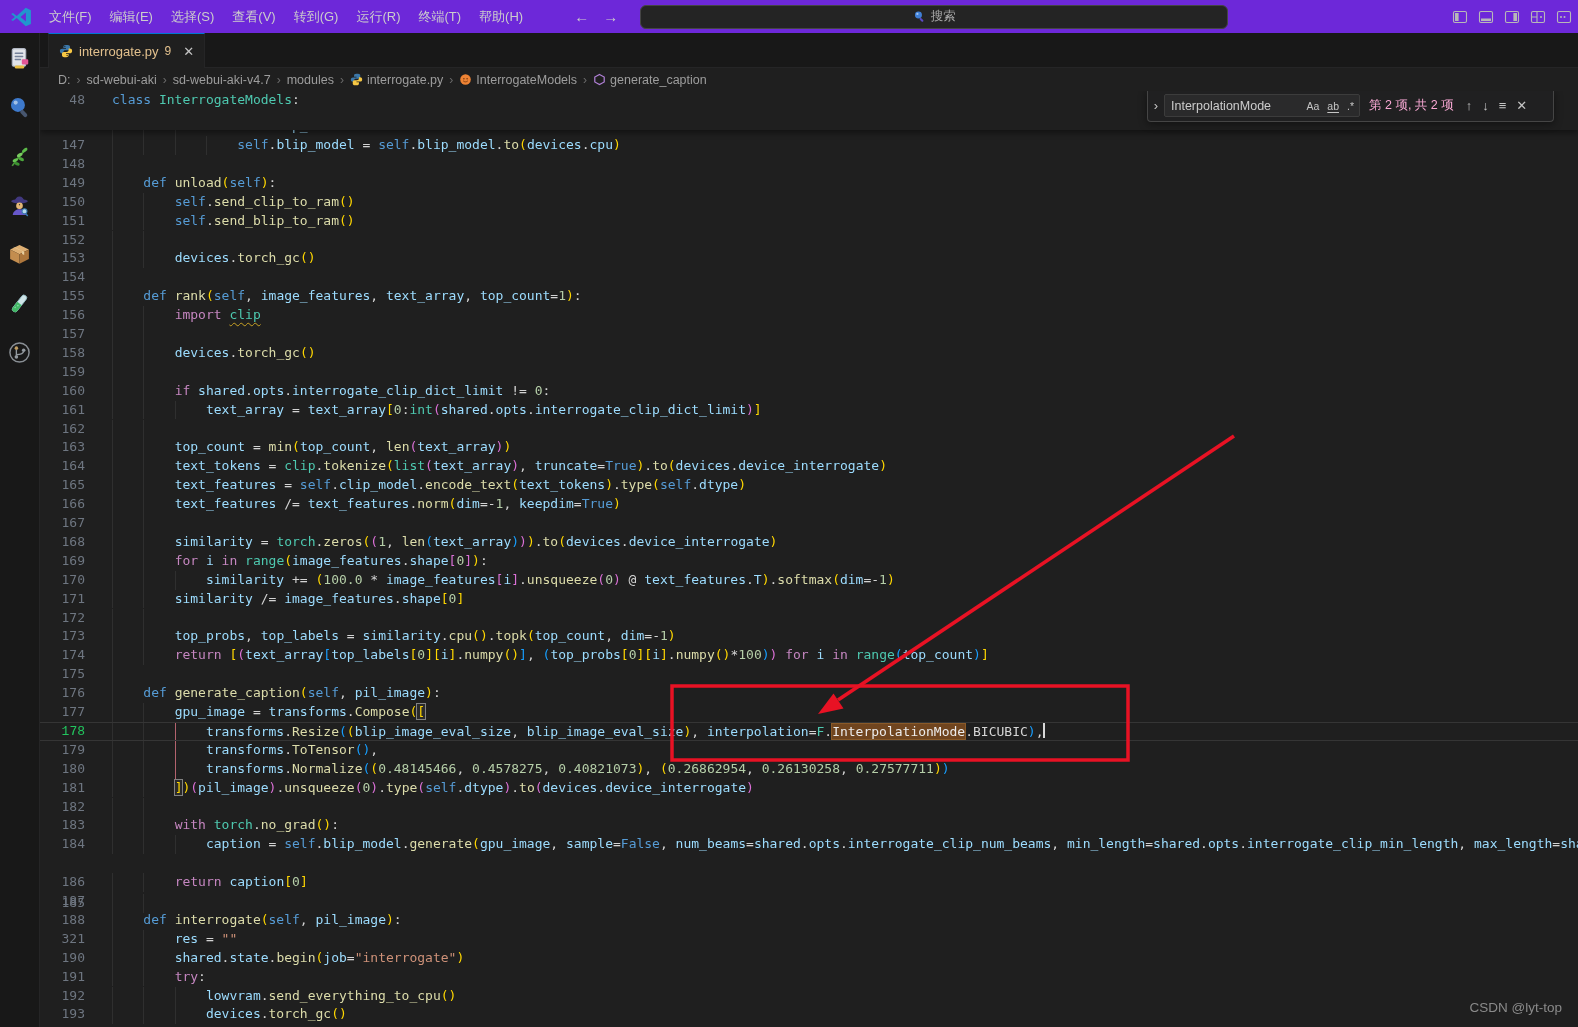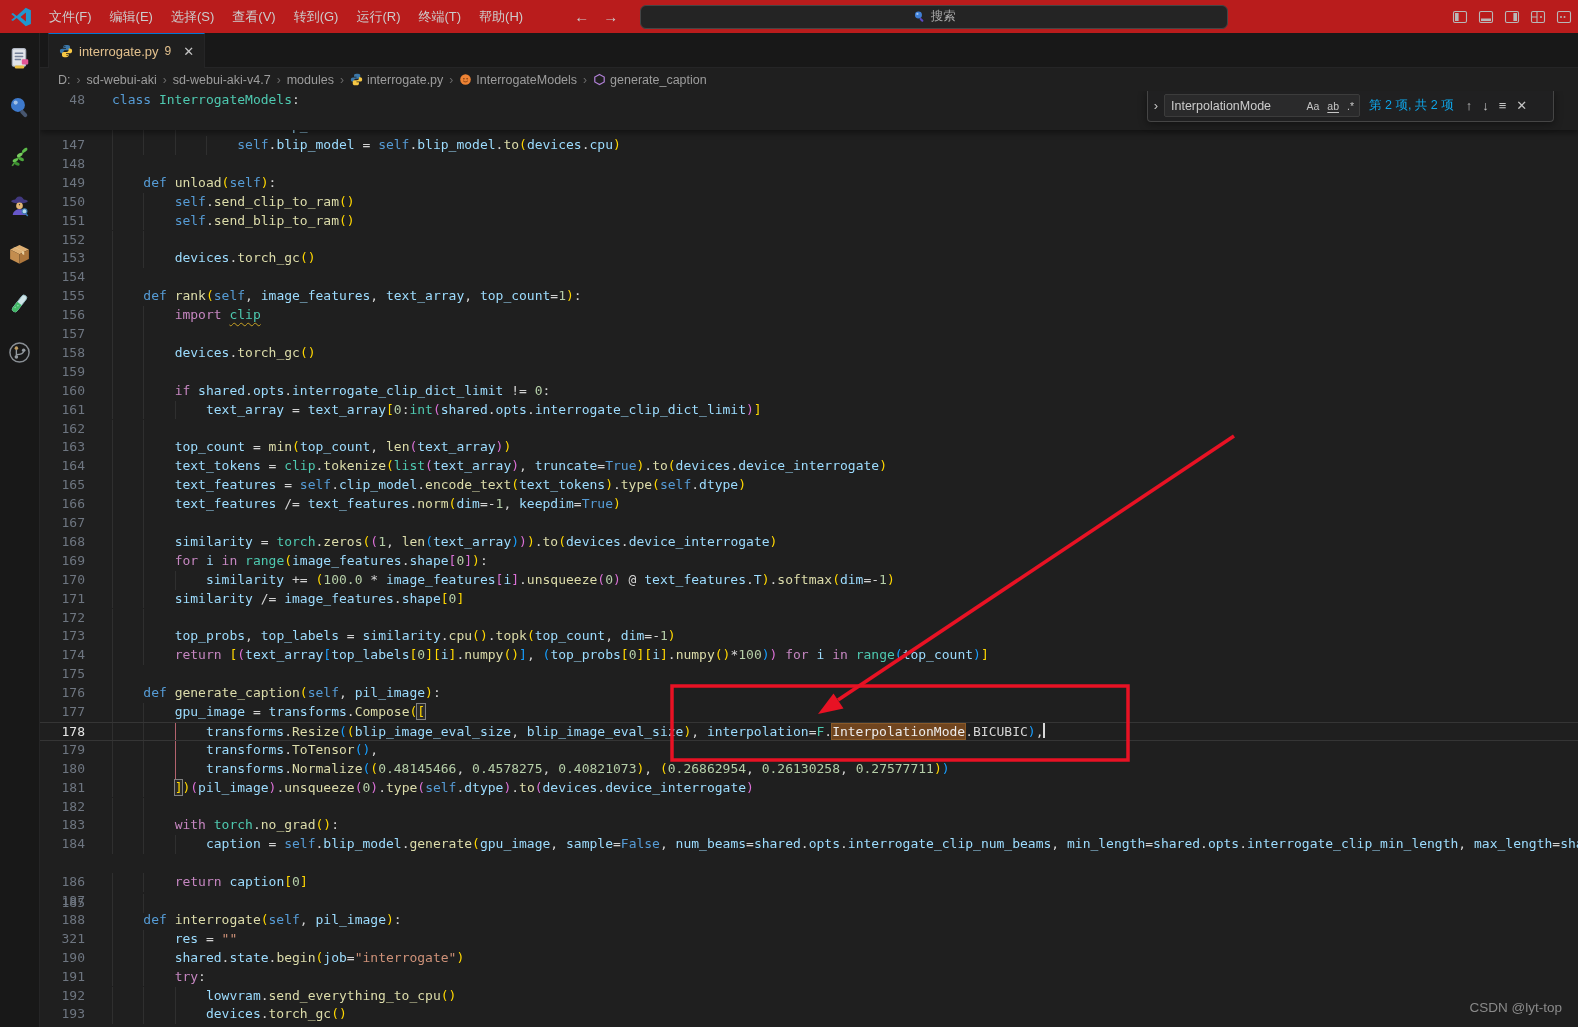--- a/index.html
+++ b/index.html
@@ -4,21 +4,21 @@
 <style>
   * { margin:0; padding:0; box-sizing:border-box; }
   html,body { background:#111; }
   .window {
     position:relative; width:1578px; height:1027px; overflow:hidden;
     background:#1f1f1f; font-family:"Liberation Sans","DejaVu Sans",sans-serif;
     color:#cccccc; -webkit-font-smoothing:antialiased;
   }
   
   .titlebar { position:absolute; left:0; top:0; width:100%; height:33px;
-    background:#b91c1c; display:flex; align-items:center; z-index:10; }
+    background:#6d28d9; display:flex; align-items:center; z-index:10; }
   .vslogo { width:22px; height:22px; margin:0 8px 0 10px; flex:0 0 auto; }
   .menus { display:flex; align-items:center; height:100%; }
   .menu-item { padding:0 9px; font-size:13px; color:#cccccc; line-height:33px; cursor:default; border-radius:5px; }
   .nav-arrows { display:flex; gap:14px; margin-left:42px; font-size:15px; color:#cccccc; }
   .nav-arrows span { cursor:default; }
   .search-box { margin-left:22px; width:588px; height:24px; background:#242424;
     border:1px solid #454545; border-radius:6px; display:flex; align-items:center;
     justify-content:center; gap:5px; font-size:12.5px; color:#aaaaaa; }
   .layout-icons { margin-left:auto; display:flex; gap:9px; padding-right:6px; }
   .layout-icons .li { width:17px; height:17px; display:inline-flex; align-items:center; justify-content:center; }
@@ -42,21 +42,21 @@
   .bc-item { display:flex; align-items:center; gap:4px; cursor:default; }
   .bc-sep { color:#6a6a6a; margin:0 3px; font-size:12px; }
   
   .editor { position:absolute; left:0; top:58px; right:0; bottom:0; overflow:hidden;
     font-family:"DejaVu Sans Mono",monospace; font-size:13px; }
   .code-line, .sticky-line { position:absolute; left:0; right:0; height:18.9px; line-height:18.9px; white-space:pre; }
   .sticky { position:absolute; left:0; top:0; right:0; height:38.5px; background:#1f1f1f; z-index:4;
     box-shadow:0 3px 6px rgba(0,0,0,.42); }
   .sticky-line { position:relative; }
   .ln { position:absolute; left:0; top:0; width:45px; text-align:right; color:#6e7681; }
-  .cur-ln { color:#e5e5e5; }
+  .cur-ln { color:#22c55e;font-family:Liberation Mono, monospace; }
   .line-content { position:absolute; left:72px; top:0; white-space:pre; color:#d4d4d4; }
   .guide { position:absolute; top:0; bottom:0; width:1px; background:#2f2f2f; }
   .guide.active { background:#b3636e; }
   .current-line { border-top:1px solid #353535; border-bottom:1px solid #353535; }
   
   .tk-d{color:#d4d4d4}.tk-v{color:#9cdcfe}.tk-k{color:#569cd6}.tk-c{color:#c586c0}
   .tk-f{color:#dcdcaa}.tk-t{color:#4ec9b0}.tk-s{color:#ce9178}.tk-n{color:#b5cea8}
   .tk-b1{color:#ffd700}.tk-b2{color:#da70d6}.tk-b3{color:#179fff}
   .tk-sq{color:#4ec9b0; text-decoration:underline wavy #c8a123; text-decoration-thickness:1px; text-underline-offset:3px;}
   .tk-hl{color:#ececec; background:#70451f; box-shadow:0 0 0 1px #8a5a28;}
@@ -66,21 +66,21 @@
   .find-widget { position:absolute; top:-1px; left:1107px; width:407px; height:32px; z-index:6;
     background:#202021; border:1px solid #454545; border-top:none; border-radius:0 0 4px 4px;
     box-shadow:0 2px 8px rgba(0,0,0,.45); display:flex; align-items:center;
     font-family:"Liberation Sans","DejaVu Sans",sans-serif; font-size:12.5px; }
   .find-chevron { width:16px; text-align:center; color:#c5c5c5; font-size:13px; cursor:default; }
   .find-input { height:23px; width:196px; background:#2a2a2b; border:1px solid #3c3c3c; border-radius:2px;
     display:flex; align-items:center; padding:0 4px 0 6px; gap:6px; }
   .find-query { flex:1; color:#cccccc; font-size:12.5px; white-space:nowrap; overflow:hidden; }
   .find-toggle { color:#c5c5c5; font-size:10.5px; cursor:default; padding:0 1px; }
   .find-toggle.u { text-decoration:underline; text-underline-offset:2px; }
-  .find-results { color:#0ea5e9; margin:0 7px 0 9px; white-space:nowrap; }
+  .find-results { color:#f9a8d4; margin:0 7px 0 9px; white-space:nowrap; }
   .find-btn { color:#c5c5c5; font-size:13px; padding:0 5px; cursor:default; }
   
   .annotation-overlay { position:absolute; inset:0; z-index:50; pointer-events:none; }
   .watermark { position:absolute; right:16px; bottom:12px; color:#8a8a8a; font-size:13.5px; z-index:40; }
 </style>
 </head>
 <body>
 
 <div class="window">
 

